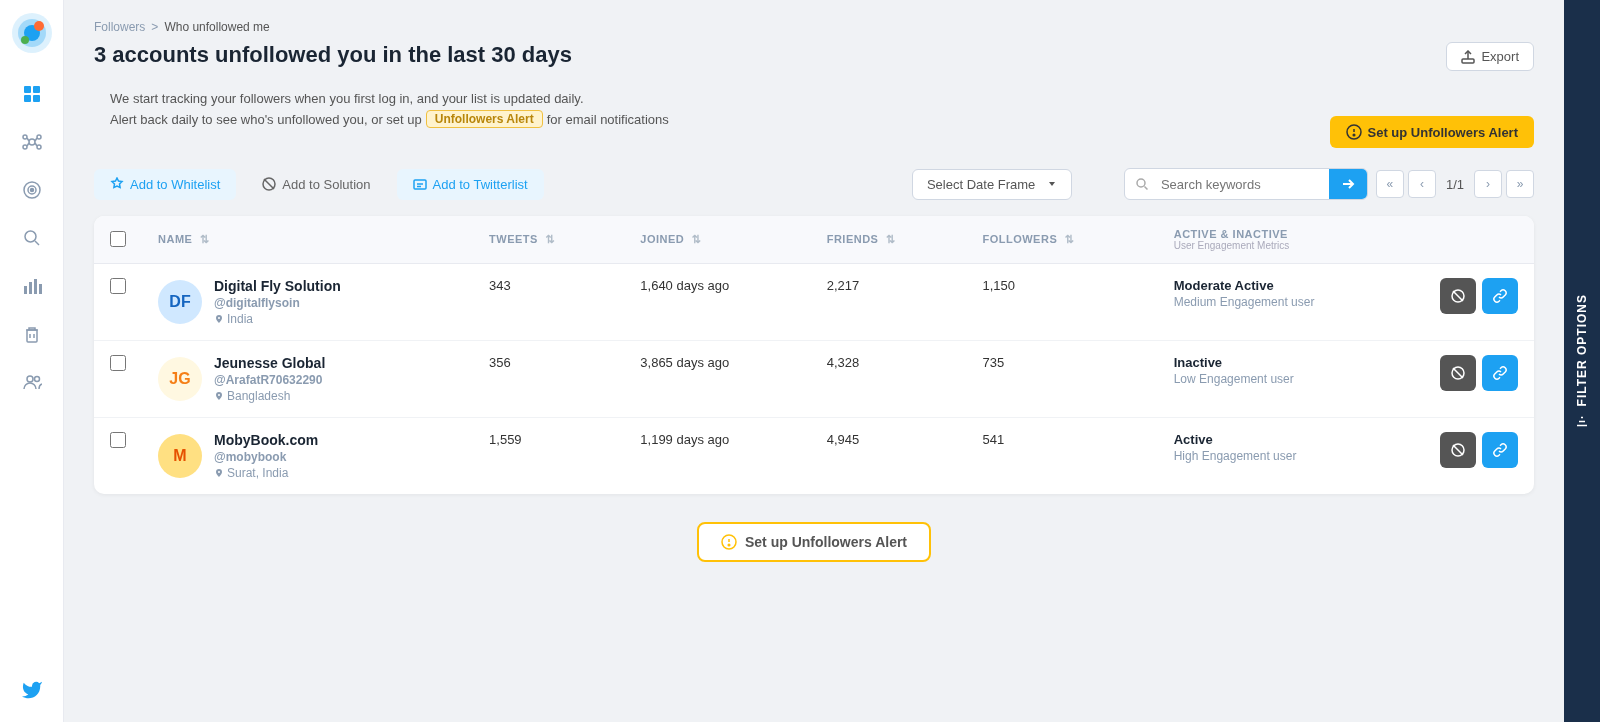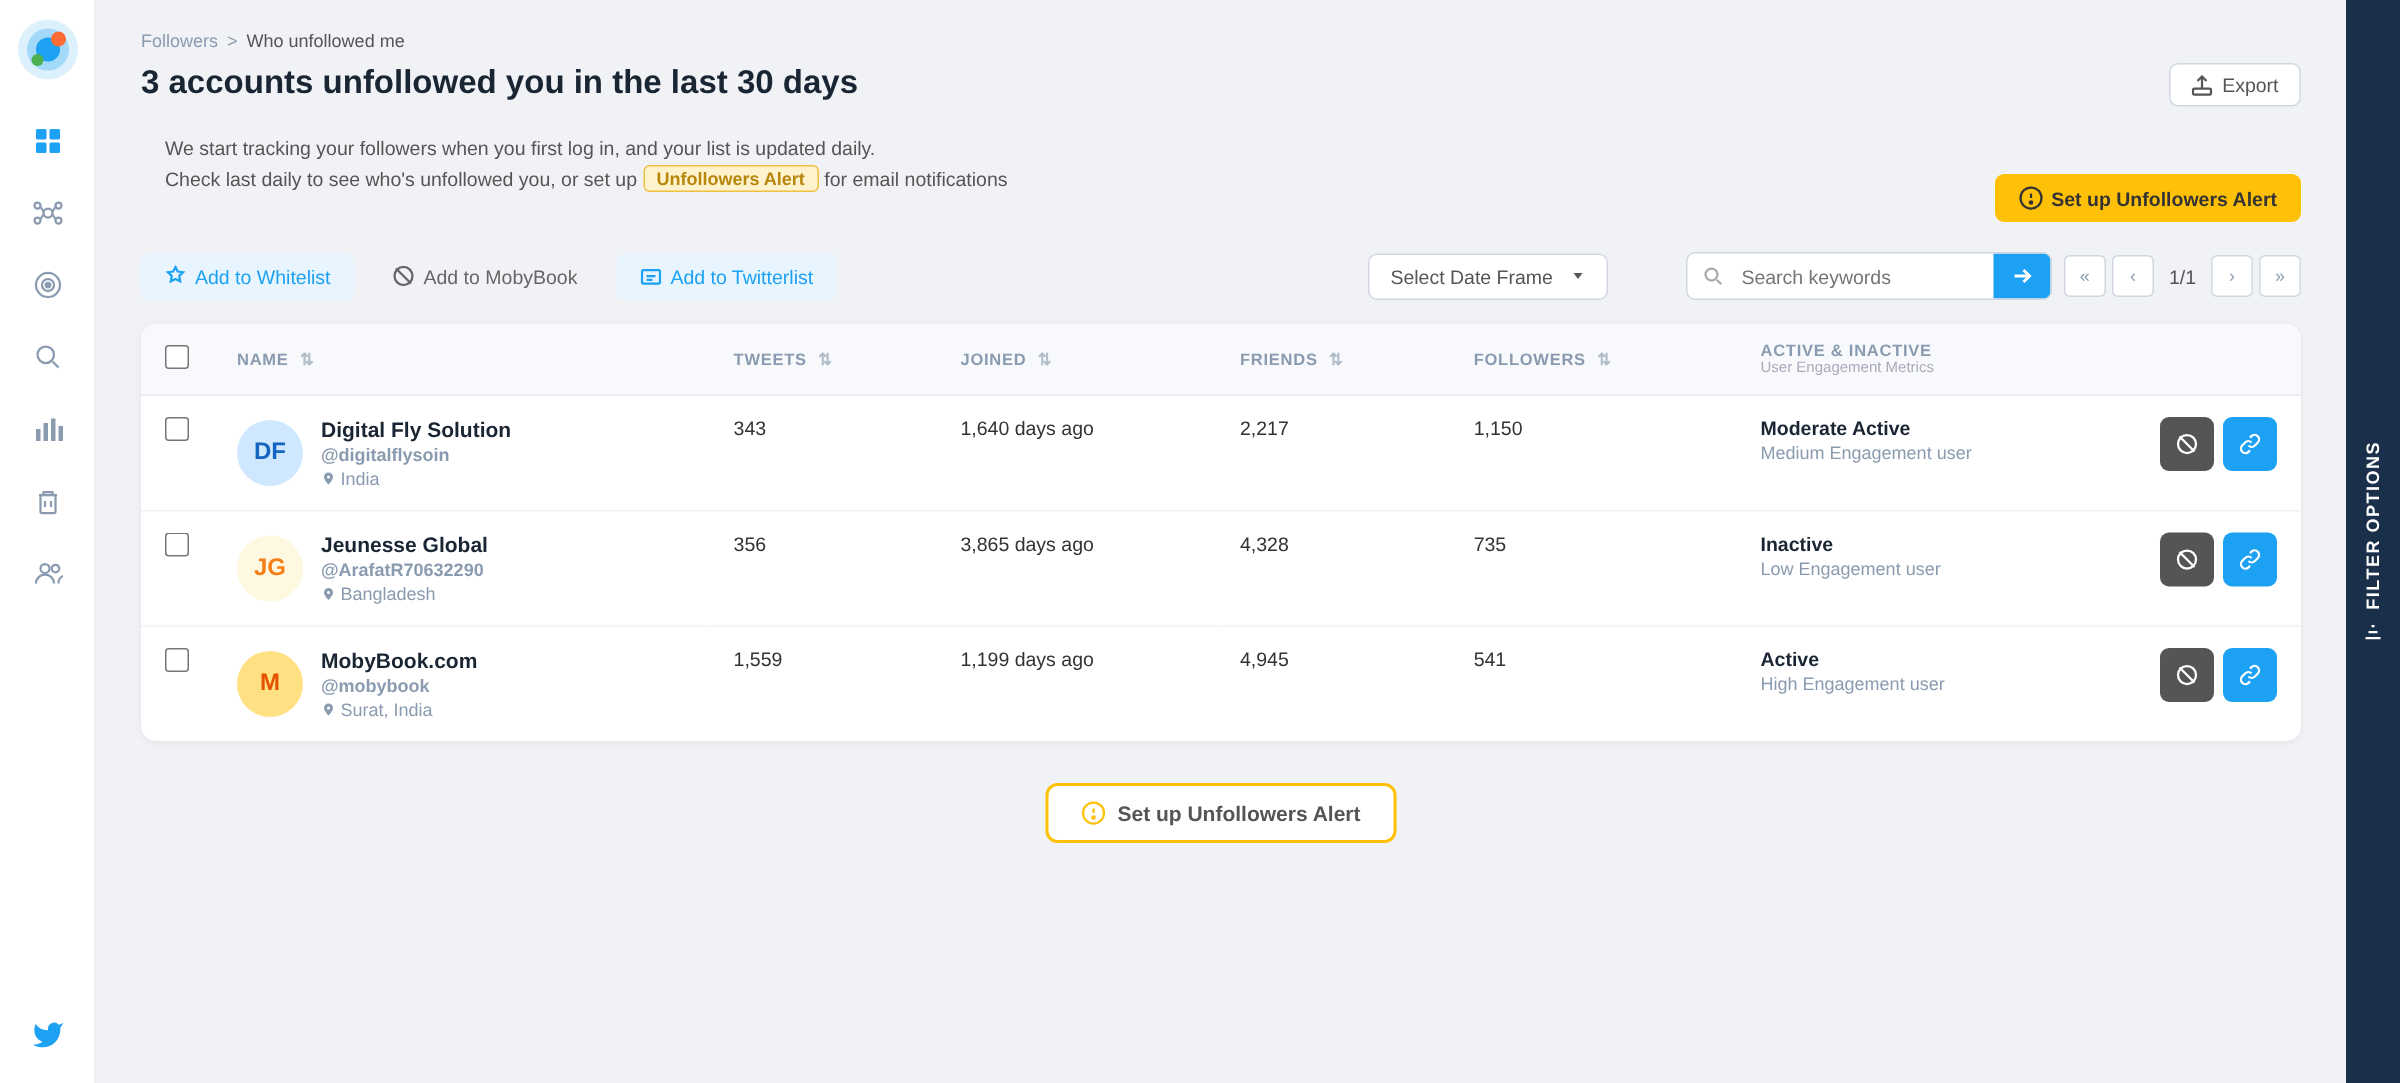--- a/index.html
+++ b/index.html
@@ -512,21 +512,21 @@
           </svg>
           <span>Export</span>
         </button>
       </div>
     </div>
 
     <div style="display:flex; justify-content:space-between; align-items:flex-end; margin-bottom: 20px; margin-left: 16px;">
       <div>
         <div class="info-text">We start tracking your followers when you first log in, and your list is updated daily.</div>
         <div class="info-text2">
-          <span>Check last daily to see who's unfollowed you, or set up</span>
+          <span>Alert back daily to see who's unfollowed you, or set up</span>
           <span class="alert-link">Unfollowers Alert</span>
           <span>for email notifications</span>
         </div>
       </div>
       <button class="alert-btn">
         <svg width="16" height="16" viewBox="0 0 16 16" fill="none" stroke="currentColor" stroke-width="1.5">
           <circle cx="8" cy="8" r="7"></circle>
           <line x1="8" y1="5" x2="8" y2="8"></line>
           <circle cx="8" cy="11" r="0.8" fill="currentColor"></circle>
         </svg>
@@ -539,21 +539,21 @@
         <svg width="14" height="14" viewBox="0 0 14 14" fill="none" stroke="#1da1f2" stroke-width="1.5">
           <path d="M7 1l1.5 3 3.5.5-2.5 2.4.6 3.6L7 9l-3.1 1.5.6-3.6L2 4.5l3.5-.5z"></path>
         </svg>
         <span>Add to Whitelist</span>
       </button>
       <button class="toolbar-btn btn-blacklist">
         <svg width="14" height="14" viewBox="0 0 14 14" fill="none" stroke="#666" stroke-width="1.5">
           <circle cx="7" cy="7" r="6"></circle>
           <line x1="2" y1="2" x2="12" y2="12"></line>
         </svg>
-        <span>Add to MobyBook</span>
+        <span>Add to Solution</span>
       </button>
       <button class="toolbar-btn btn-twitterlist">
         <svg width="14" height="14" viewBox="0 0 14 14" fill="none" stroke="#1da1f2" stroke-width="1.5">
           <rect x="1" y="3" width="12" height="9" rx="1"></rect>
           <line x1="4" y1="7" x2="10" y2="7"></line>
           <line x1="4" y1="9.5" x2="8" y2="9.5"></line>
         </svg>
         <span>Add to Twitterlist</span>
       </button>
 

